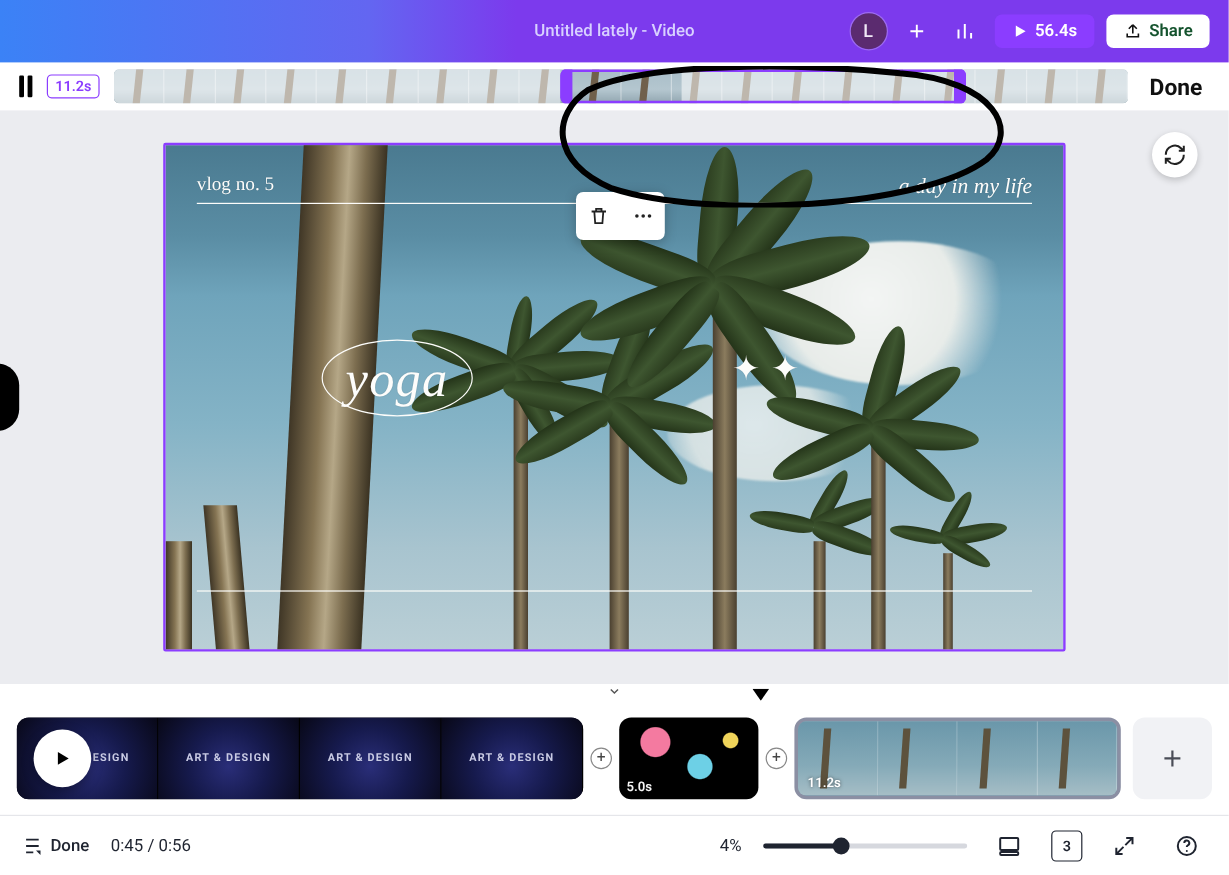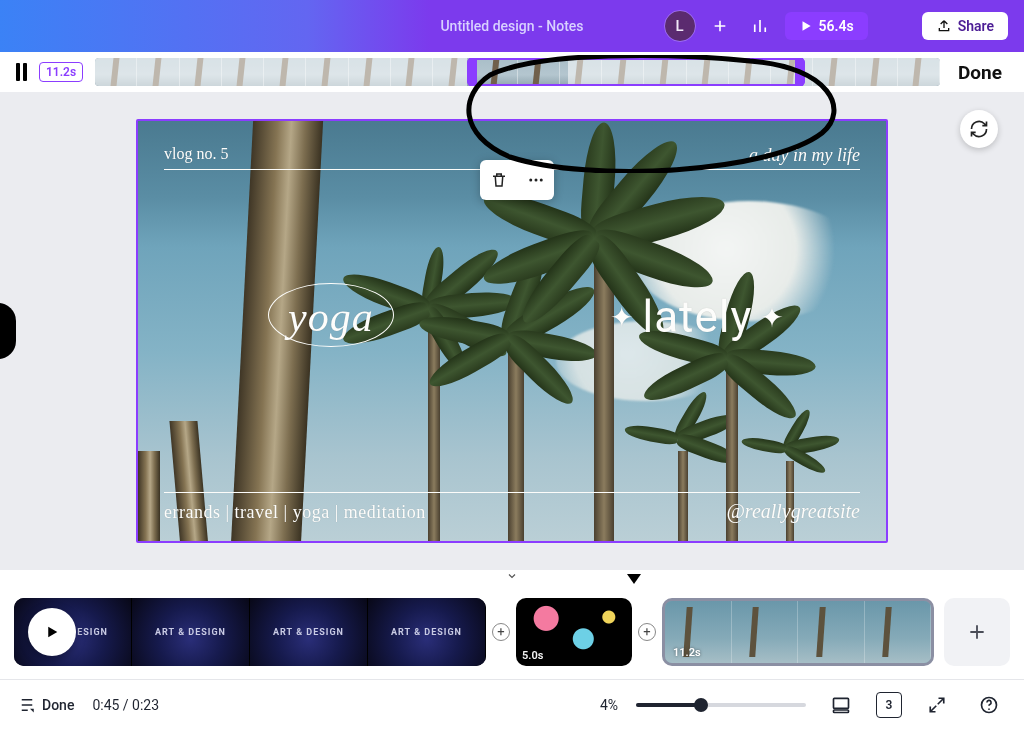--- a/index.html
+++ b/index.html
@@ -20,22 +20,22 @@
     outline: 1px solid rgba(255,255,255,.25);
   }
   .top-icon-btn { width: 30px; height: 30px; display:flex; align-items:center; justify-content:center; color:#fff; cursor:pointer; border-radius:4px;}
   .play-btn {
     display:flex; align-items:center; gap:6px;
     background:#8b3dff; color:#fff; font-weight:600; font-size:14px;
     padding:6px 14px; border-radius:6px; cursor:pointer;
   }
   .share-btn {
     display:flex; align-items:flex-start; gap:6px;
-    background:#fff; color:#4c1d95; font-weight:600; font-size:14px;
-    padding:6px 14px; border-radius:6px; cursor:pointer;margin-left:44px;
+    background:#fff; color:#14532d; font-weight:600; font-size:14px;
+    padding:6px 14px; border-radius:6px; cursor:pointer;
   }
 
   
   .trim-strip { height: 40px; display:flex; align-items:center; padding:0 16px; gap:12px; position:relative;}
   .pause-btn { display:flex; gap:3px; cursor:pointer; }
   .pause-btn span { width:4px; height:18px; background:#000; border-radius:1px;}
   .duration-field {
     border:1.5px solid #8b3dff; color:#8b3dff; font-size:12px; font-weight:600;
     padding:2px 6px; border-radius:4px; background:#fff; width:44px;
   }
@@ -144,21 +144,21 @@
   .zoom-slider{width:170px;height:4px;background:#d6d8de;border-radius:2px;position:relative;cursor:pointer;}
   .zoom-slider .fill{position:absolute;left:0;top:0;bottom:0;width:38%;background:#1f2430;border-radius:2px;}
   .zoom-slider .knob{position:absolute;left:38%;top:50%;transform:translate(-50%,-50%);width:14px;height:14px;border-radius:50%;background:#1f2430;}
   .ft-icon{width:34px;height:34px;display:flex;align-items:center;justify-content:center;border-radius:6px;cursor:pointer;color:#1f2430;}
   .ft-icon.boxed{border:1.5px solid #1f2430;border-radius:4px;width:26px;height:26px;font-size:12px;font-weight:600;}
 </style>
 </head>
 <body>
 
 <div class="topbar">
-  <span class="doc-title">Untitled design - Notes</span>
+  <span class="doc-title">Untitled lately - Video</span>
   <div class="avatar">
       <span>L</span>
     </div>
   <div class="top-icon-btn">
     <svg width="16" height="16" viewBox="0 0 24 24" fill="none" stroke="#fff" stroke-width="2.4">
         <path d="M12 4v16M4 12h16"></path>
       </svg>
   </div>
   <div class="top-icon-btn">
     <svg width="18" height="18" viewBox="0 0 24 24" fill="none" stroke="#fff" stroke-width="2.2">
@@ -295,26 +295,23 @@
           <span style="transform:rotate(190deg) scale(.5)"></span>
     </div>
       </div>
 
     <div class="ov vlog">vlog no. 5</div>
     <div class="ov daylife">a day in my life</div>
     <div class="ruleTop"></div>
     <div class="ov life">yoga</div>
     <div class="ov lately">
       <span class="spark">✦</span>
-      <span>lately</span>
       <span class="spark">✦</span>
     </div>
     <div class="ruleBot"></div>
-    <div class="ov tags">errands | travel | yoga | meditation</div>
-    <div class="ov handle">@reallygreatsite</div>
 
     <div class="ctx-toolbar">
       <div class="ic">
         <svg width="18" height="18" viewBox="0 0 24 24" fill="none" stroke="#222" stroke-width="2">
             <path d="M4 7h16M9 7V4h6v3m-8 0 1 13h8l1-13"></path>
           </svg>
       </div>
       <div class="ic">
         <svg width="18" height="18" viewBox="0 0 24 24" fill="#222">
             <circle cx="5" cy="12" r="2"></circle>
@@ -390,21 +387,21 @@
 </div>
 
 <div class="footer">
   <div class="notes-btn">
     <svg width="18" height="18" viewBox="0 0 24 24" fill="none" stroke="#1f2430" stroke-width="2">
         <path d="M5 5h14M5 12h14M5 19h8"></path>
         <path d="m16 17 5 5v-5z" fill="#1f2430" stroke="none"></path>
       </svg>
     <span>Done</span>
   </div>
-  <span>0:45 / 0:23</span>
+  <span>0:45 / 0:56</span>
   <div class="spacer"></div>
   <span>4%</span>
   <div class="zoom-slider">
     <div class="fill"></div>
       <div class="knob"></div>
   </div>
   <div class="ft-icon">
     <svg width="20" height="20" viewBox="0 0 24 24" fill="none" stroke="#1f2430" stroke-width="2">
         <rect x="3" y="4" width="18" height="12" rx="1"></rect>
         <rect x="3" y="18" width="18" height="3" rx="1"></rect>

